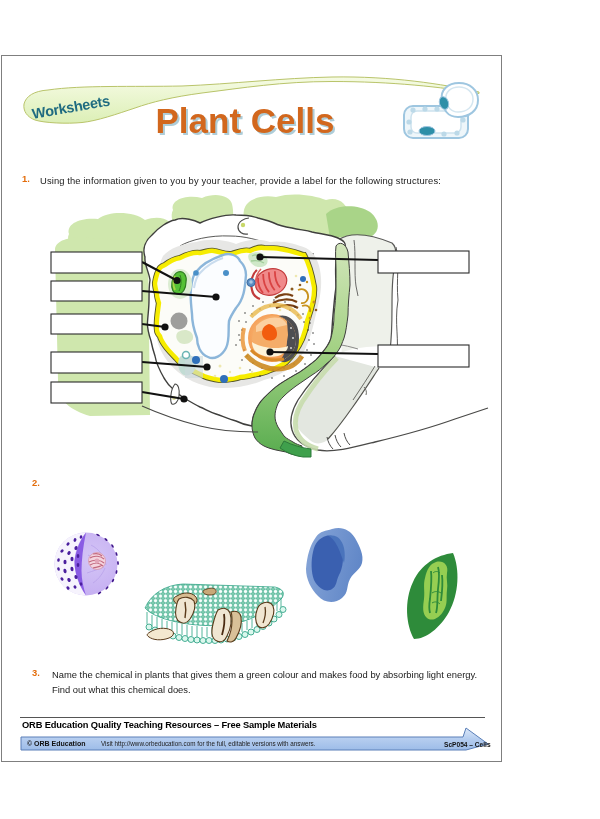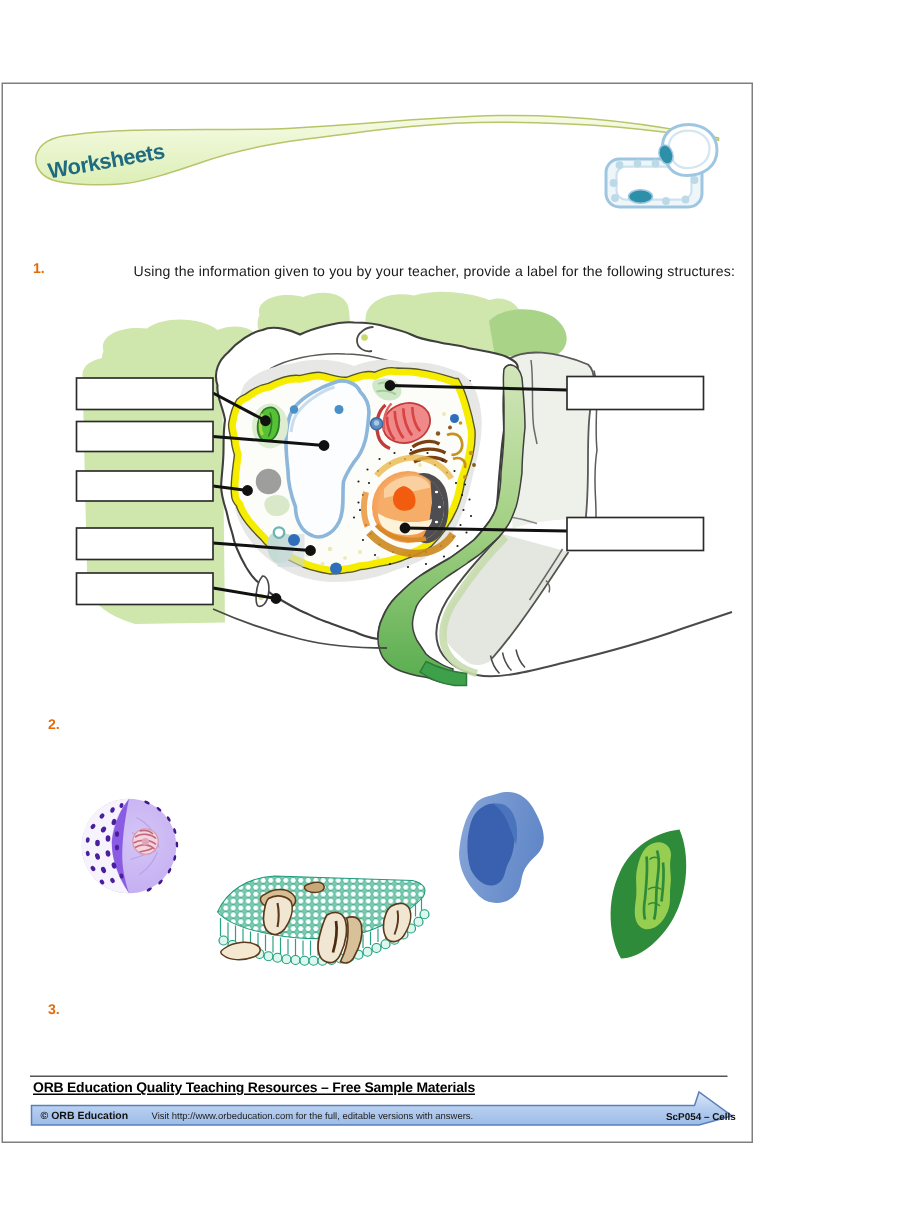--- a/index.html
+++ b/index.html
@@ -17,41 +17,42 @@
 <svg class="abs" style="left:0;top:0;" width="499" height="110" viewBox="0 0 499 110">
   <defs>
     <linearGradient id="swg" x1="0" y1="0" x2="0" y2="1">
       <stop offset="0" stop-color="#f6fbe4"></stop>
       <stop offset="1" stop-color="#dcefb6"></stop>
     </linearGradient>
   </defs>
   <path d="M22,48 C24,40 32,35 46,34 C80,29 130,31 180,30 C230,28 280,22 330,21 C390,20 440,28 477,36 L477,37.5 C440,31 390,25.5 330,25.5 C280,25.5 240,32 200,37 C170,41 150,46 133,52 C115,58 95,65 80,66.5 C65,68 42,67 33,64 C25,61 21,55 22,48 Z" fill="url(#swg)" stroke="#b9c46a" stroke-width="1"></path>
   <text x="31" y="63" transform="rotate(-10 31 63)" font-size="14.5" font-weight="bold" fill="#1f6b80" letter-spacing="-0.35">Worksheets</text>
 </svg>
+<div class="abs" style="left:148px;top:45px;width:190px;text-align:center;font-size:35px;font-weight:bold;color:#d2671d;text-shadow:2px 2px 0 #aecdd8;">Plant Cells</div>
 
 <svg class="abs" style="left:398px;top:26px;" width="88" height="72" viewBox="0 0 88 72">
   <rect x="4" y="24" width="64" height="32" rx="9" fill="#eef6fa" stroke="#9ec6e0" stroke-width="2"></rect>
   <rect x="11" y="29" width="50" height="22" rx="6" fill="#fff" stroke="#cde2ee" stroke-width="1.5"></rect>
   <ellipse cx="27" cy="49" rx="8" ry="4.5" fill="#2e8fa8" stroke="#9ec6e0"></ellipse>
   <circle cx="13" cy="28" r="2.6" fill="#bcd9e8"></circle>
   <circle cx="25" cy="27" r="2.6" fill="#bcd9e8"></circle>
   <circle cx="37" cy="27" r="2.6" fill="#bcd9e8"></circle>
   <circle cx="9" cy="40" r="2.6" fill="#bcd9e8"></circle>
   <circle cx="10" cy="50" r="2.6" fill="#bcd9e8"></circle>
   <circle cx="44" cy="52" r="2.6" fill="#bcd9e8"></circle>
   <circle cx="57" cy="51" r="2.6" fill="#bcd9e8"></circle>
   <circle cx="63" cy="38" r="2.6" fill="#bcd9e8"></circle>
   <ellipse cx="48" cy="28" rx="3" ry="2" fill="#4aa8b8"></ellipse>
   <path d="M42,18 C40,8 48,1 59,1 C70,1 78,8 78,18 C78,29 69,35 58,35 C47,35 44,28 42,18 Z" fill="#fff" stroke="#9ec6e0" stroke-width="2"></path>
   <path d="M46,17 C45,10 51,5 59,5 C67,5 73,10 73,17 C73,25 67,30 58,30 C50,30 47,24 46,17 Z" fill="none" stroke="#d4e6f0" stroke-width="1.5"></path>
   <ellipse cx="44" cy="21" rx="4.5" ry="6.5" fill="#2e8fa8" stroke="#9ec6e0" stroke-width="1" transform="rotate(-18 44 21)"></ellipse>
 </svg>
 
 <div class="abs num" style="left:20px;top:117px;">1.</div>
-<div class="abs txt" style="left:38px;top:117px;width:450px;letter-spacing:0.12px;text-align:right;">Using the information given to you by your teacher, provide a label for the following structures:</div>
+<div class="abs txt" style="left:38px;top:117px;width:450px;letter-spacing:0.12px;">Using the information given to you by your teacher, provide a label for the following structures:</div>
 
 <svg class="abs" style="left:28px;top:134px;" width="470" height="272" viewBox="0 0 470 272">
 <defs>
 <linearGradient id="ribg" x1="0" y1="0" x2="0" y2="1">
   <stop offset="0" stop-color="#d2e6ba"></stop>
   <stop offset="0.5" stop-color="#a3d184"></stop>
   <stop offset="1" stop-color="#58ac4f"></stop>
 </linearGradient>
 <radialGradient id="nucg" cx="0.45" cy="0.45" r="0.6">
   <stop offset="0" stop-color="#fbc289"></stop>
@@ -356,23 +357,24 @@
 <path d="M27,10 C35,8 40,14 42,22 C43,27 43,32 42,37 C39,29 37,22 33,16 C30,12 28,11 27,10 Z" fill="#4a74bc"></path>
 </svg>
 <svg class="abs" style="left:400px;top:493px;" width="60" height="95" viewBox="0 0 60 95">
 <path d="M51,4 C58,20 57,45 47,63 C38,79 24,90 12,90 C4,76 2,52 11,33 C19,15 35,6 51,4 Z" fill="#2e8b3a"></path>
 <path d="M34,13 C41,11 47,16 45,24 C44,30 46,35 45,41 C44,49 46,54 42,61 C38,69 30,73 25,69 C20,65 21,57 22,50 C23,42 21,36 23,29 C25,20 28,15 34,13 Z" fill="#96ce52"></path>
 <path d="M36,18 C38,24 37,32 36,40 C35,50 36,58 34,64 M29,22 C30,30 29,40 28,50 C27,56 27,60 28,64 M40,26 C41,34 40,44 39,52" stroke="#2e8b3a" stroke-width="1.8" fill="none"></path>
 <path d="M31,24 C33,22 36,22 38,24 M30,44 C33,42 36,42 39,44 M30,54 C33,52 36,53 38,55" stroke="#2e8b3a" stroke-width="1" fill="none"></path>
 </svg>
 
 <div class="abs num" style="left:30px;top:611px;">3.</div>
+<div class="abs txt" style="left:50px;top:611px;width:460px;">Name the chemical in plants that gives them a green colour and makes food by absorbing light energy.<br>Find out what this chemical does.</div>
 
 <div class="abs" style="left:18px;top:661px;width:465px;border-top:1px solid #555;"></div>
-<div class="abs" style="left:20px;top:664px;font-size:9.3px;font-weight:bold;color:#000;text-decoration:underline;letter-spacing:-0.14px;">ORB Education Quality Teaching Resources – Free Sample Materials</div>
+<div class="abs" style="left:20px;top:664px;font-size:9.3px;font-weight:bold;color:#000;letter-spacing:-0.14px;">ORB Education Quality Teaching Resources – Free Sample Materials</div>
 <svg class="abs" style="left:18px;top:668px;" width="472" height="28" viewBox="0 0 472 28">
   <defs>
     <linearGradient id="barg" x1="0" y1="0" x2="0" y2="1">
       <stop offset="0" stop-color="#dce8f8"></stop>
       <stop offset="0.5" stop-color="#b5cdef"></stop>
       <stop offset="1" stop-color="#9dbce8"></stop>
     </linearGradient>
   </defs>
   <path d="M1,13 L443,13 L446,4 L468,20 L446,26 L1,26 Z" fill="url(#barg)" stroke="#5a7fb8" stroke-width="1"></path>
   <text x="7" y="22" font-size="7" font-weight="bold" fill="#111">© ORB Education</text>

